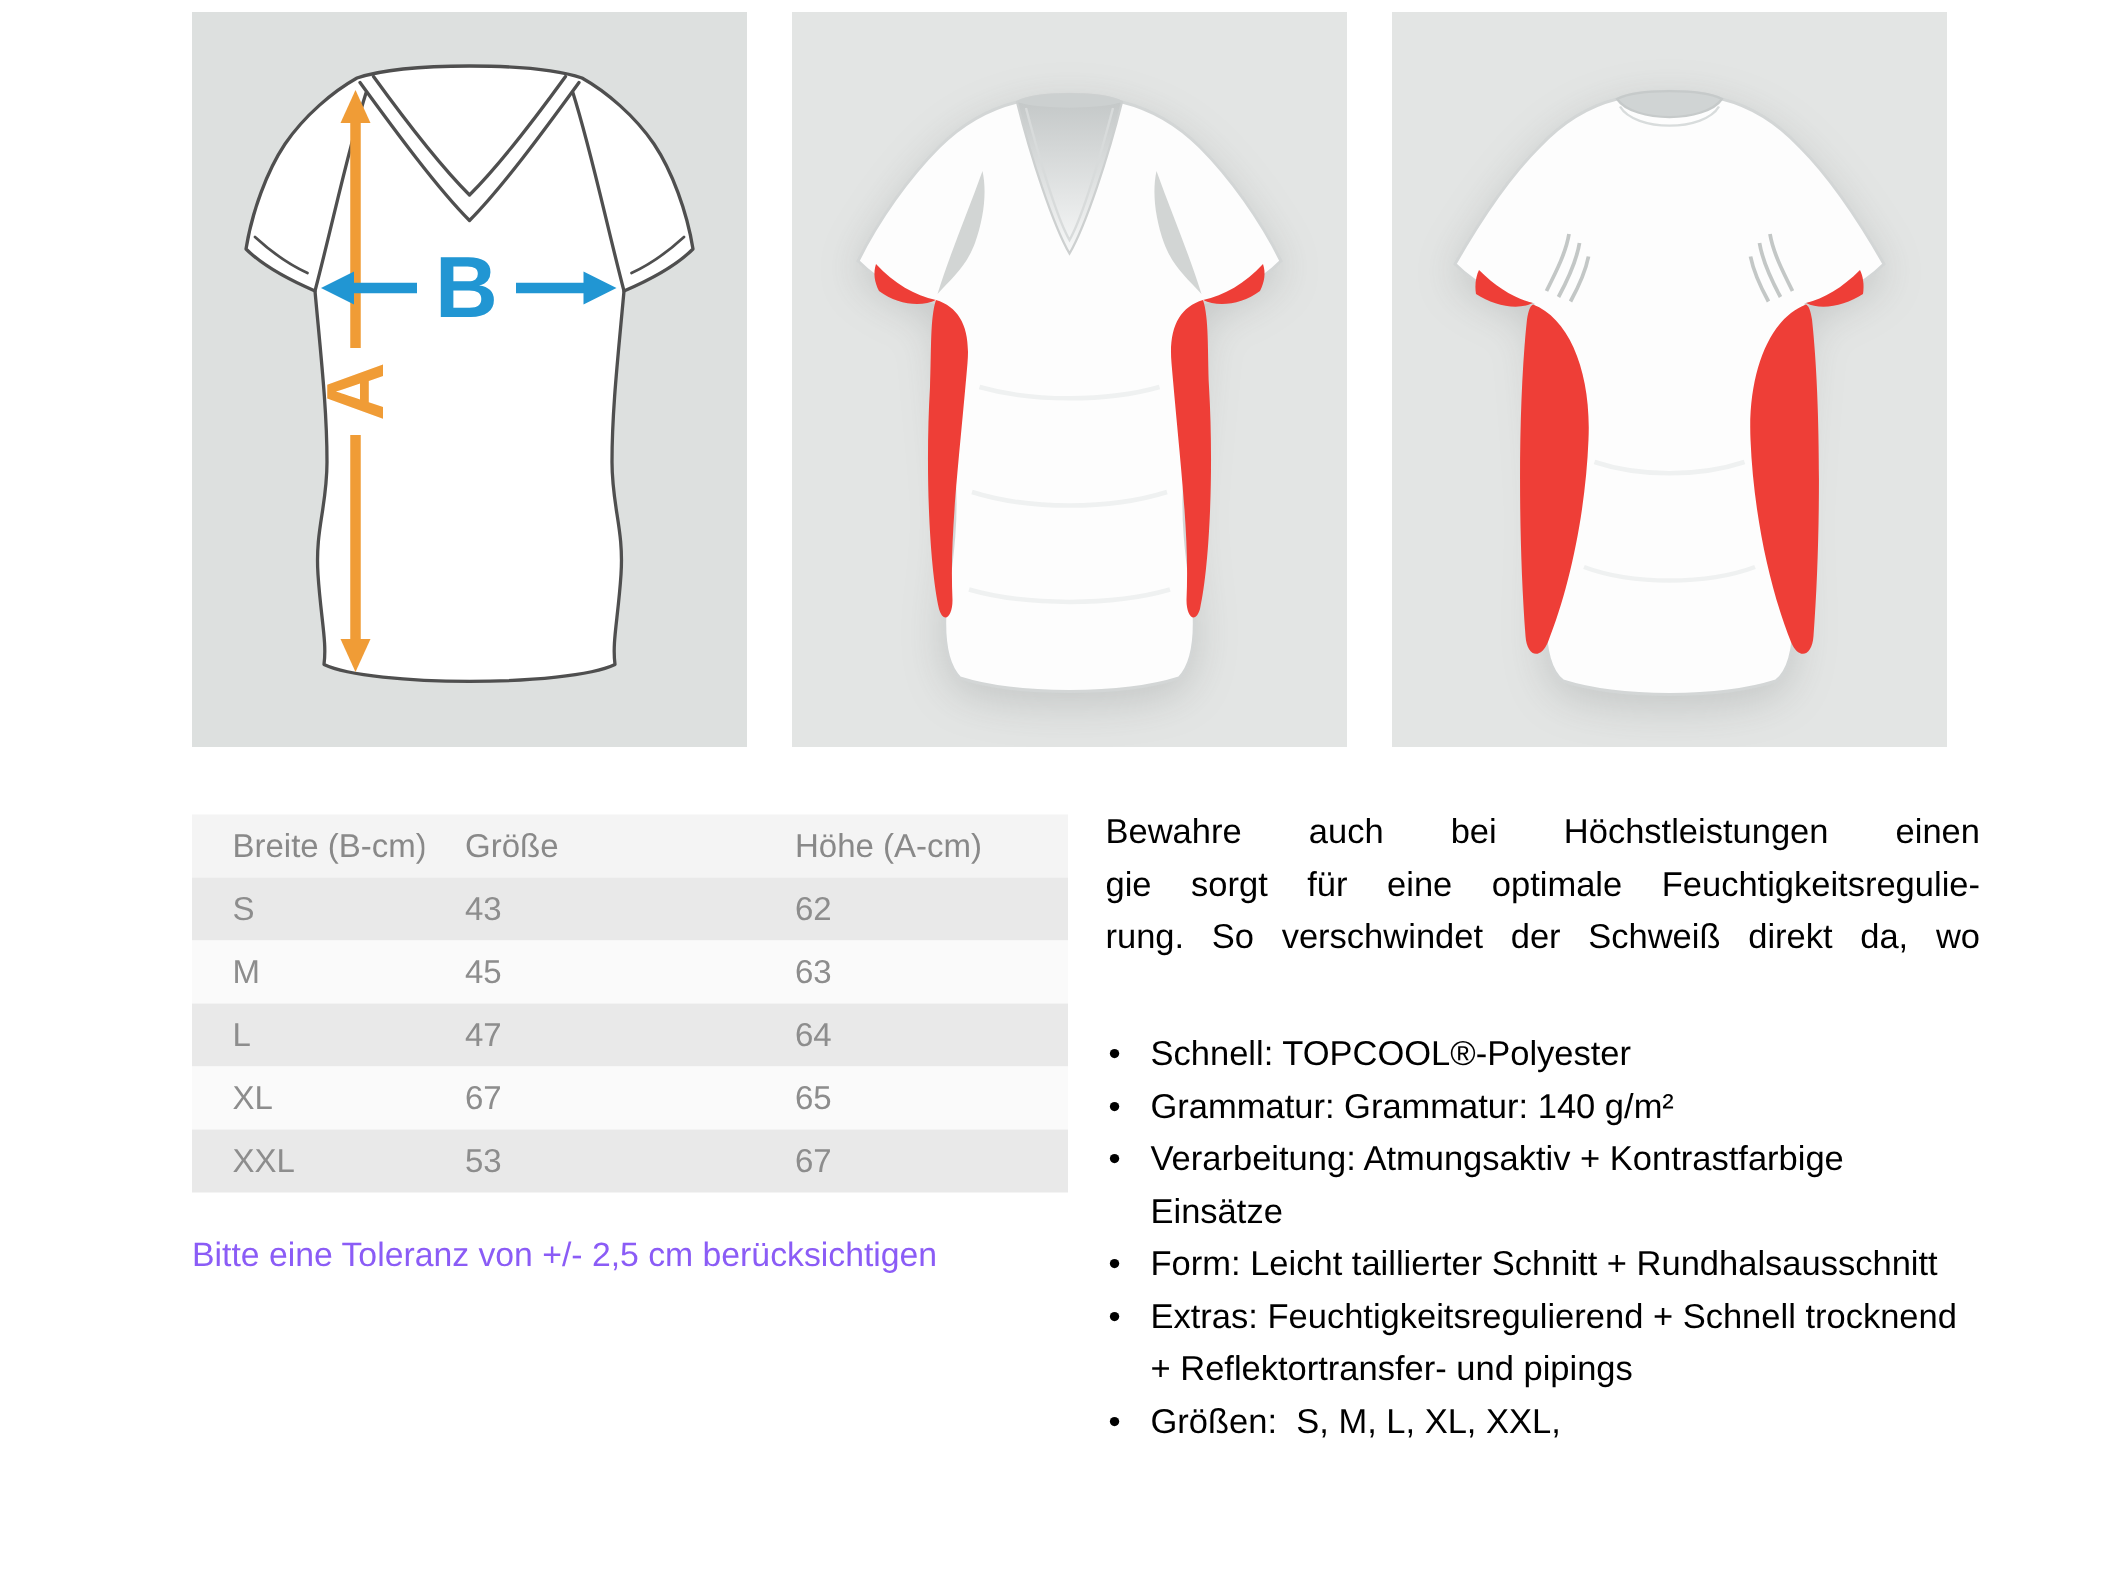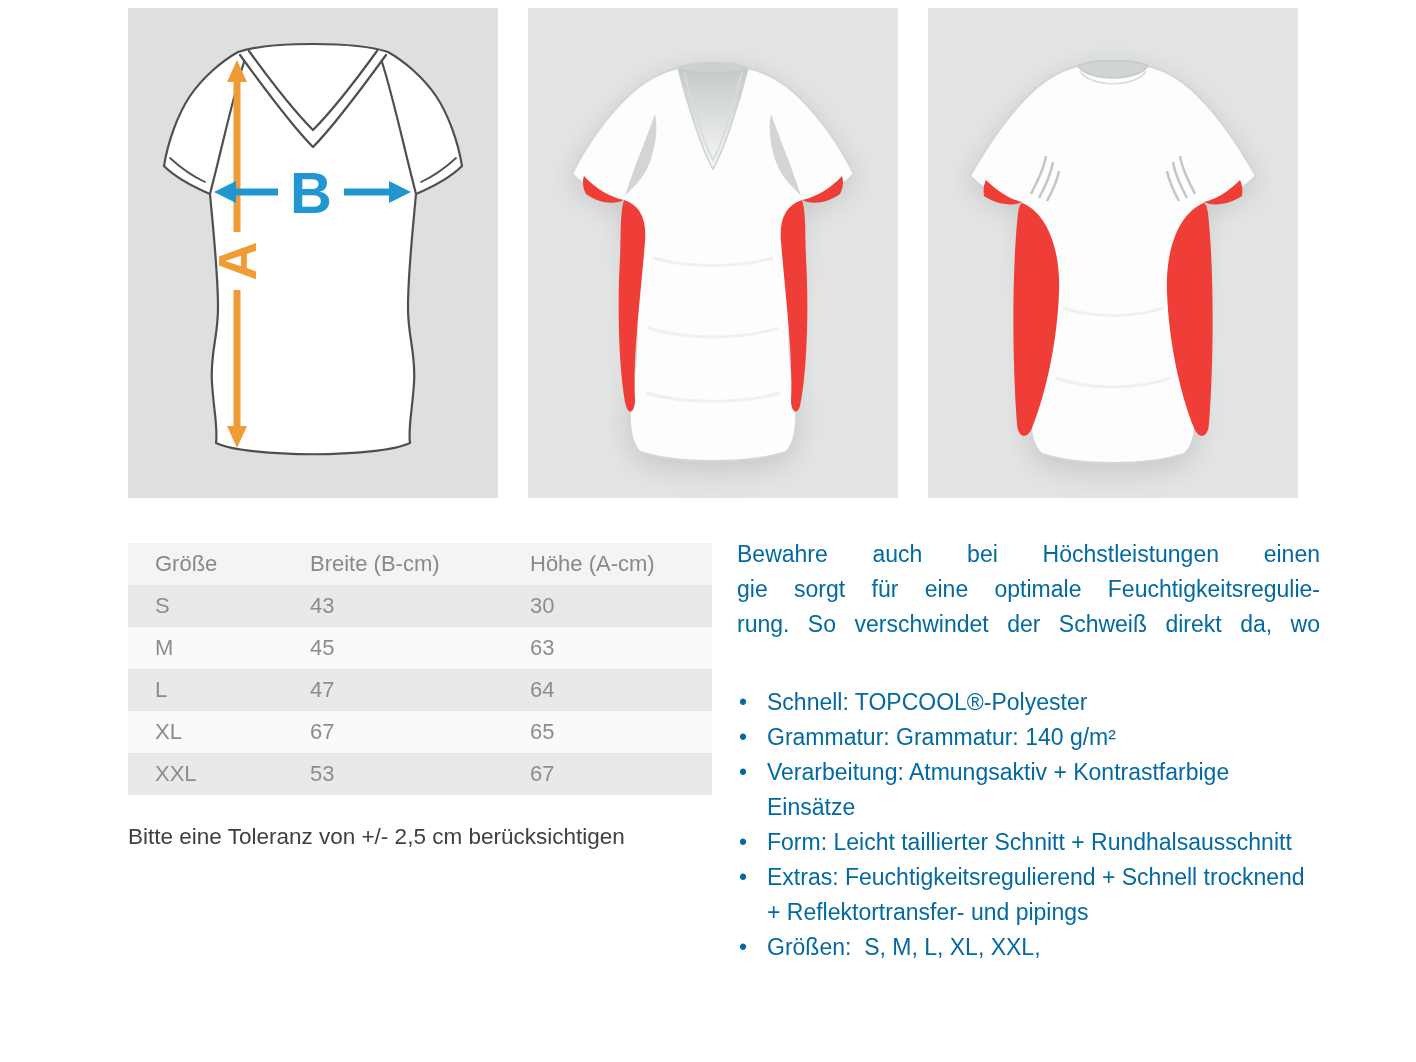--- a/index.html
+++ b/index.html
@@ -16,24 +16,24 @@
 
   
   .size-table{position:absolute;left:128px;top:543px;width:584px;font-size:22px;color:#8d8d8d;}
   .t-row{display:grid;grid-template-columns:155px 220px 1fr;height:42px;line-height:42px;}
   .t-row>div{padding-left:27px;overflow:hidden;white-space:nowrap;}
   .t-head{background:#f4f4f4;color:#898989;}
   .r-odd{background:#e9e9e9;}
   .r-even{background:#fafafa;}
 
   
-  .tolerance{position:absolute;left:128px;top:824px;width:600px;font-size:22.5px;color:#404040;}
-
-  
-  .desc{position:absolute;left:737px;top:537px;width:583px;color:#0369a1;
+  .tolerance{position:absolute;left:128px;top:824px;width:600px;font-size:22.5px;color:#8b5cf6;}
+
+  
+  .desc{position:absolute;left:737px;top:537px;width:583px;color:#000000;
         font-size:23px;line-height:35px;}
   .pline{text-align:justify;}
   .pline.just{text-align-last:justify;}
   .bullets{margin-top:43px;}
   .bullet{display:flex;line-height:35px;}
   .dot{width:28px;padding-left:2px;flex:none;}
   .btext{flex:1;white-space:pre-wrap;hyphens:manual;}
 </style>
 </head>
 <body>
@@ -149,28 +149,28 @@
       </g>
       <g fill="none" stroke="#eff1f1" stroke-width="3">
         <path d="M135,300 C165,310 205,310 235,300"></path>
         <path d="M128,370 C160,382 210,382 242,370"></path>
       </g>
     </svg>
   </div>
 
   <div class="size-table">
     <div class="t-row t-head">
+      <div>Breite (B-cm)</div>
       <div>Größe</div>
-      <div>Breite (B-cm)</div>
       <div>Höhe (A-cm)</div>
     </div>
     <div class="t-row r-odd">
       <div>S</div>
       <div>43</div>
-      <div>30</div>
+      <div>62</div>
     </div>
     <div class="t-row r-even">
       <div>M</div>
       <div>45</div>
       <div>63</div>
     </div>
     <div class="t-row r-odd">
       <div>L</div>
       <div>47</div>
       <div>64</div>

